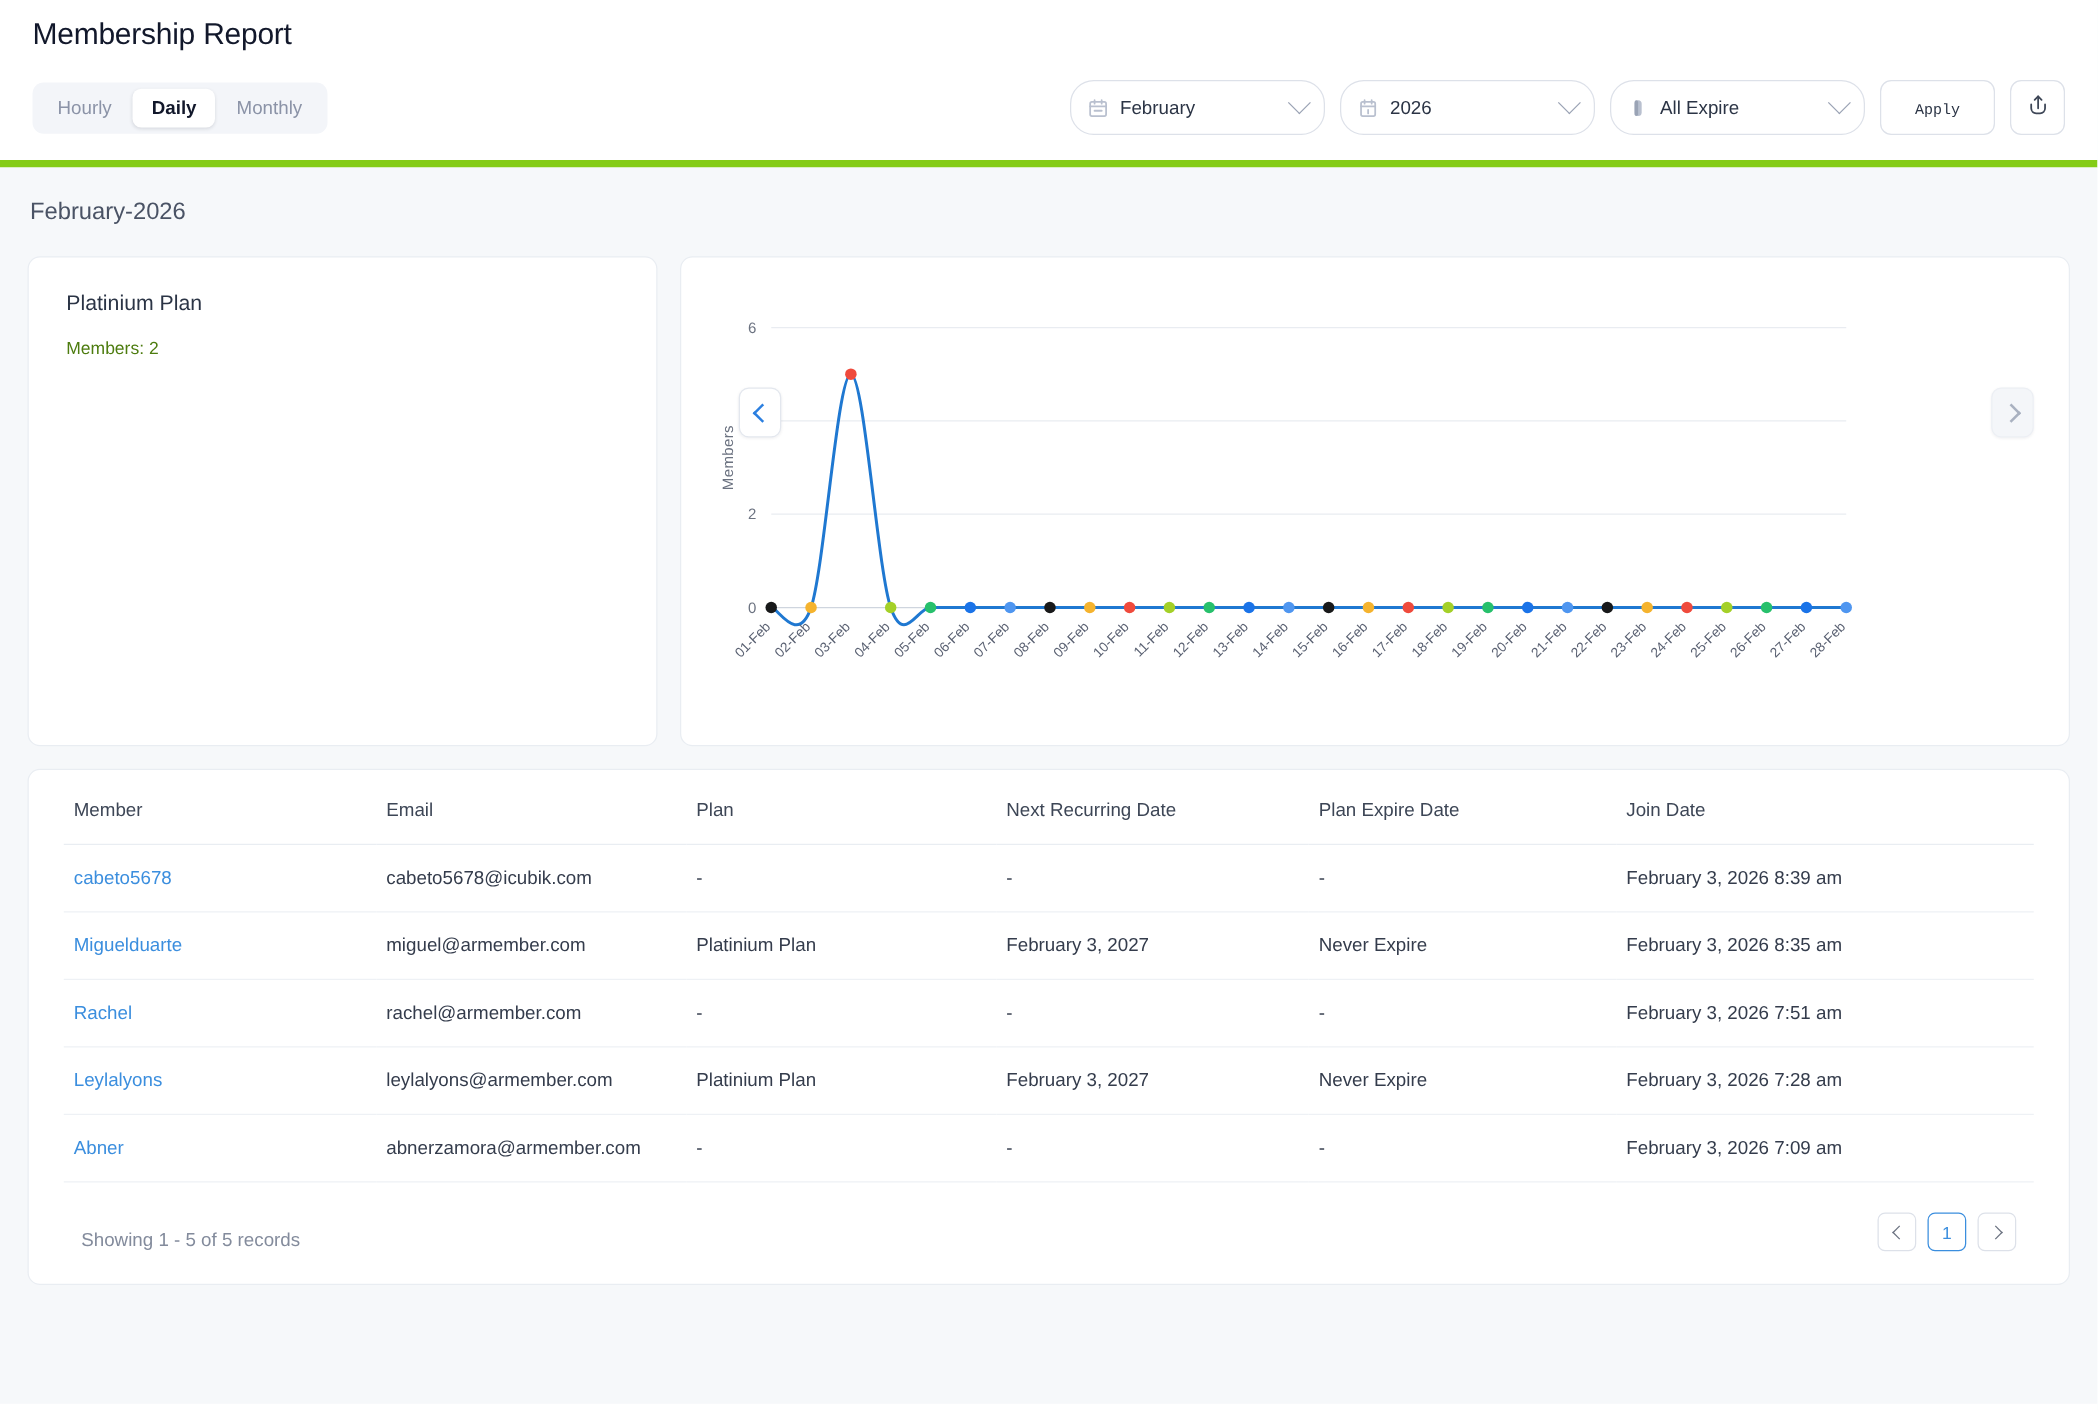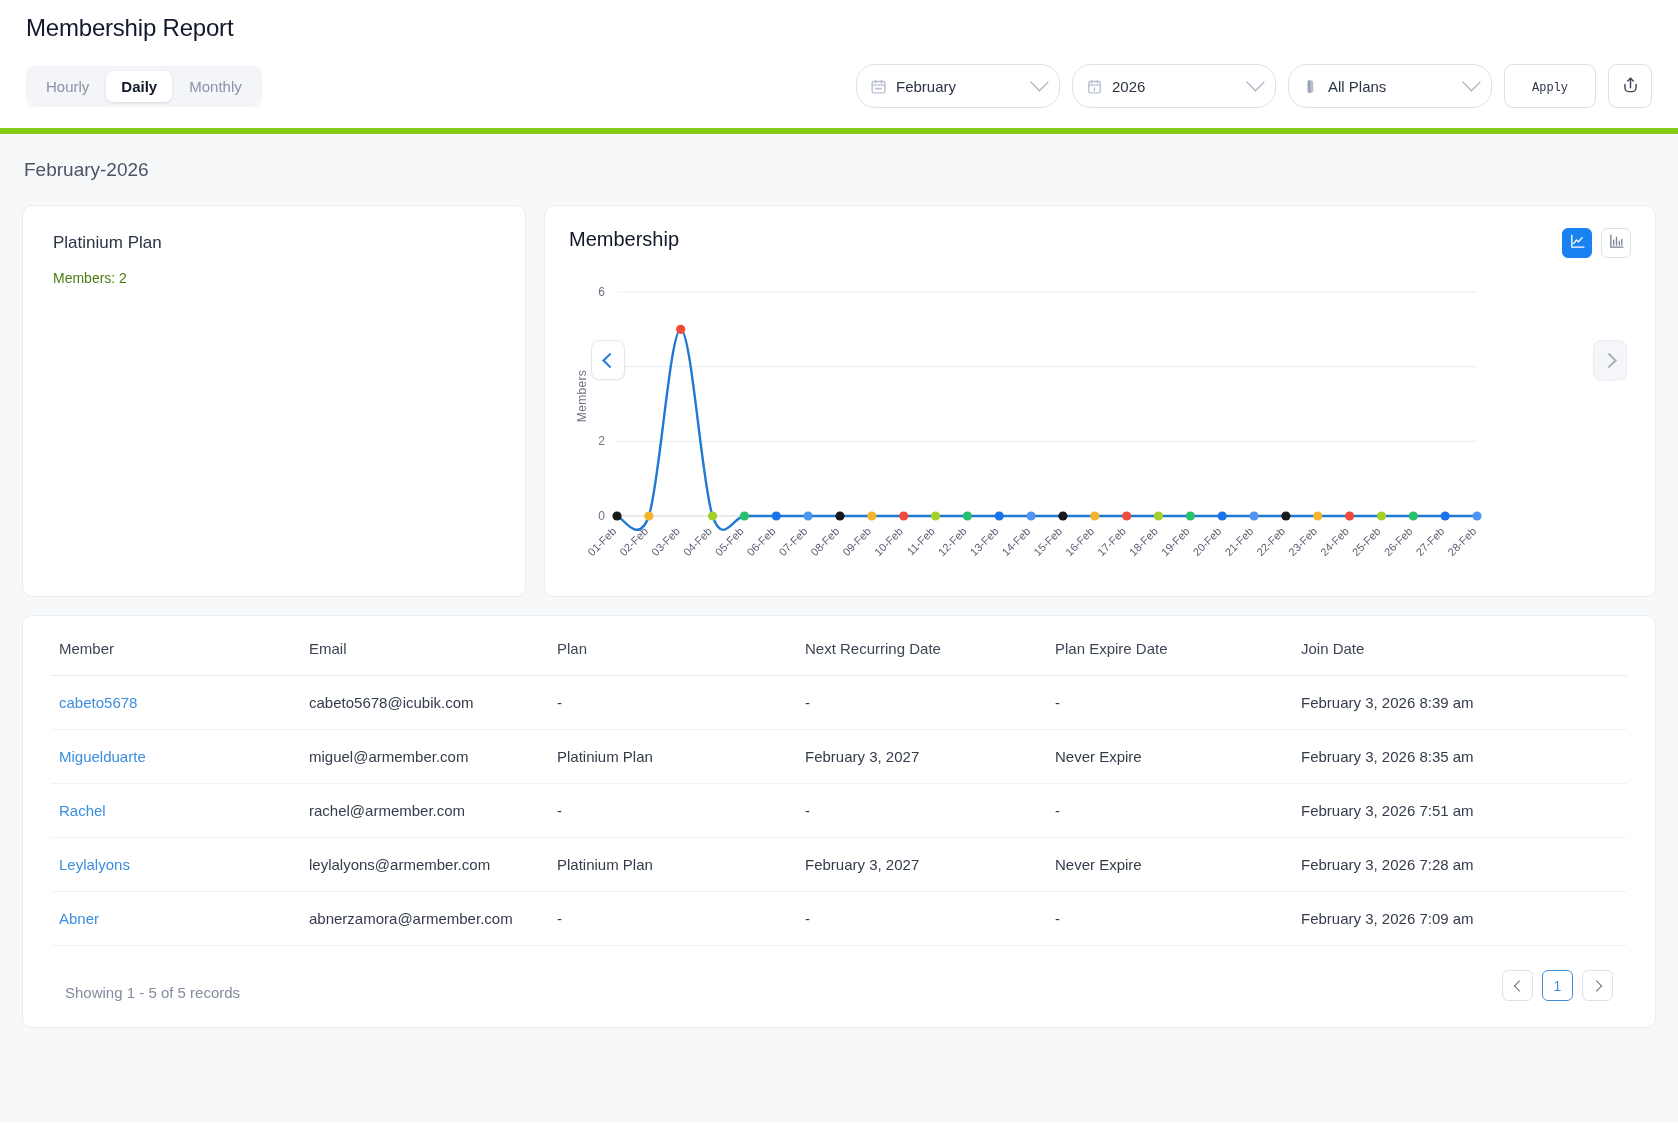--- a/index.html
+++ b/index.html
@@ -283,21 +283,21 @@
       <span class="chev"></span>
     </div>
 
     <div class="select-box">
       <span>
         <svg class="ico" viewBox="0 0 24 24">
           <rect x="8" y="3" width="8" height="18" rx="4" fill="#b9c0cf"></rect>
           <rect x="8" y="3" width="4" height="18" rx="2" fill="#9aa3b5"></rect>
         </svg>
       </span>
-      <span class="sel-label">All Plans</span>
+      <span class="sel-label">All Expire</span>
       <span class="chev"></span>
     </div>
 
     <button class="apply-btn">Apply</button>
 
     <div class="export-btn">
       <span>
         <svg width="19" height="19" viewBox="0 0 24 24" fill="none" stroke="#3d4656" stroke-width="1.8" stroke-linecap="round" stroke-linejoin="round">
           <path d="M12 16V4"></path>
           <path d="M8.5 7.5L12 4l3.5 3.5"></path>
@@ -314,41 +314,20 @@
   <div class="period-title">February-2026</div>
 
   <div class="row-cards">
 
     <div class="card plan-card">
       <div class="plan-name">Platinium Plan</div>
       <div class="plan-members">Members: 2</div>
     </div>
 
     <div class="card chart-card">
-      <div class="chart-head">
-        <div class="chart-title">Membership</div>
-        <div class="chart-toggles">
-          <div class="tgl active">
-            <span>
-              <svg width="17" height="17" viewBox="0 0 24 24" fill="none" stroke="#ffffff" stroke-width="1.9" stroke-linecap="round" stroke-linejoin="round">
-                <path d="M4 3v17h17"></path>
-                <path d="M6.5 15l4-5 3 2.5 5-6"></path>
-              </svg>
-            </span>
-          </div>
-          <div class="tgl">
-            <span>
-              <svg width="17" height="17" viewBox="0 0 24 24" fill="none" stroke="#7b8394" stroke-width="1.9" stroke-linecap="round">
-                <path d="M4 3v17h17"></path>
-                <path d="M8 17V10M12 17V6M16 17v-5M19.5 17v-8"></path>
-              </svg>
-            </span>
-          </div>
-        </div>
-      </div>
 
       <div class="plot-wrap">
         <div class="ylabel">Members</div>
 
         <div class="nav-arrow nav-left">
           <span class="arrow-gl"></span>
         </div>
         <div class="nav-arrow nav-right">
           <span class="arrow-gl"></span>
         </div>

